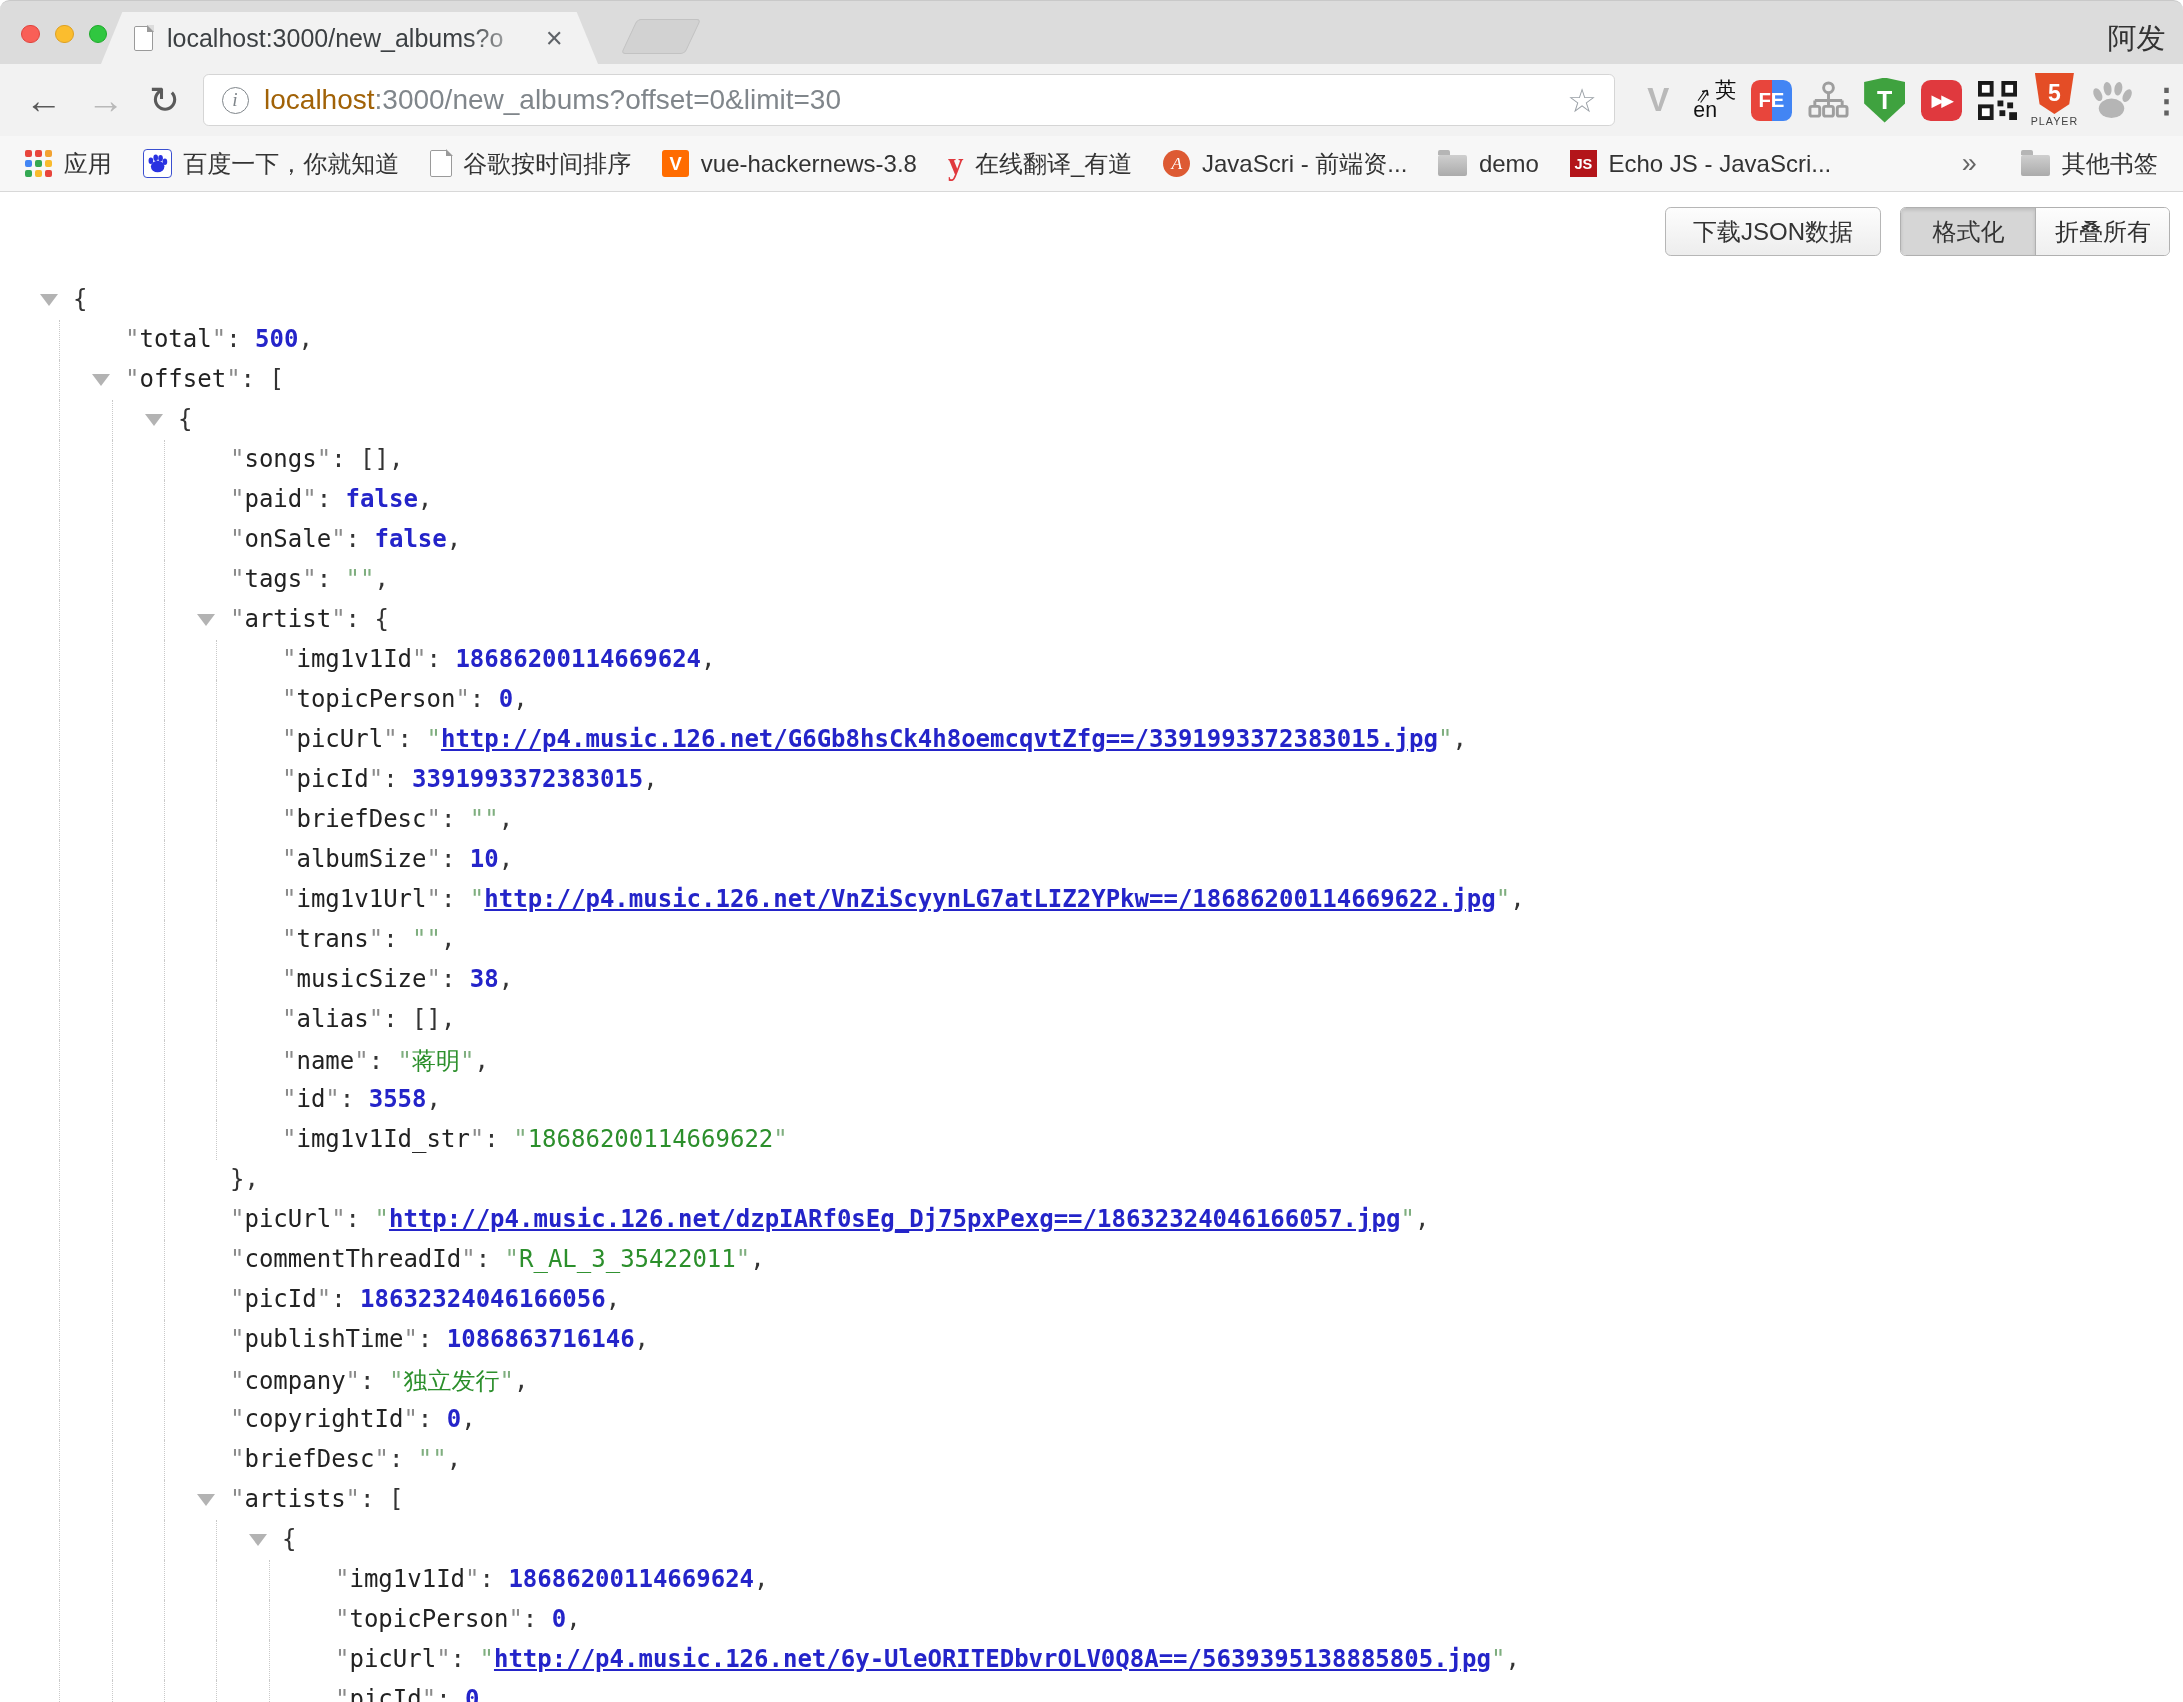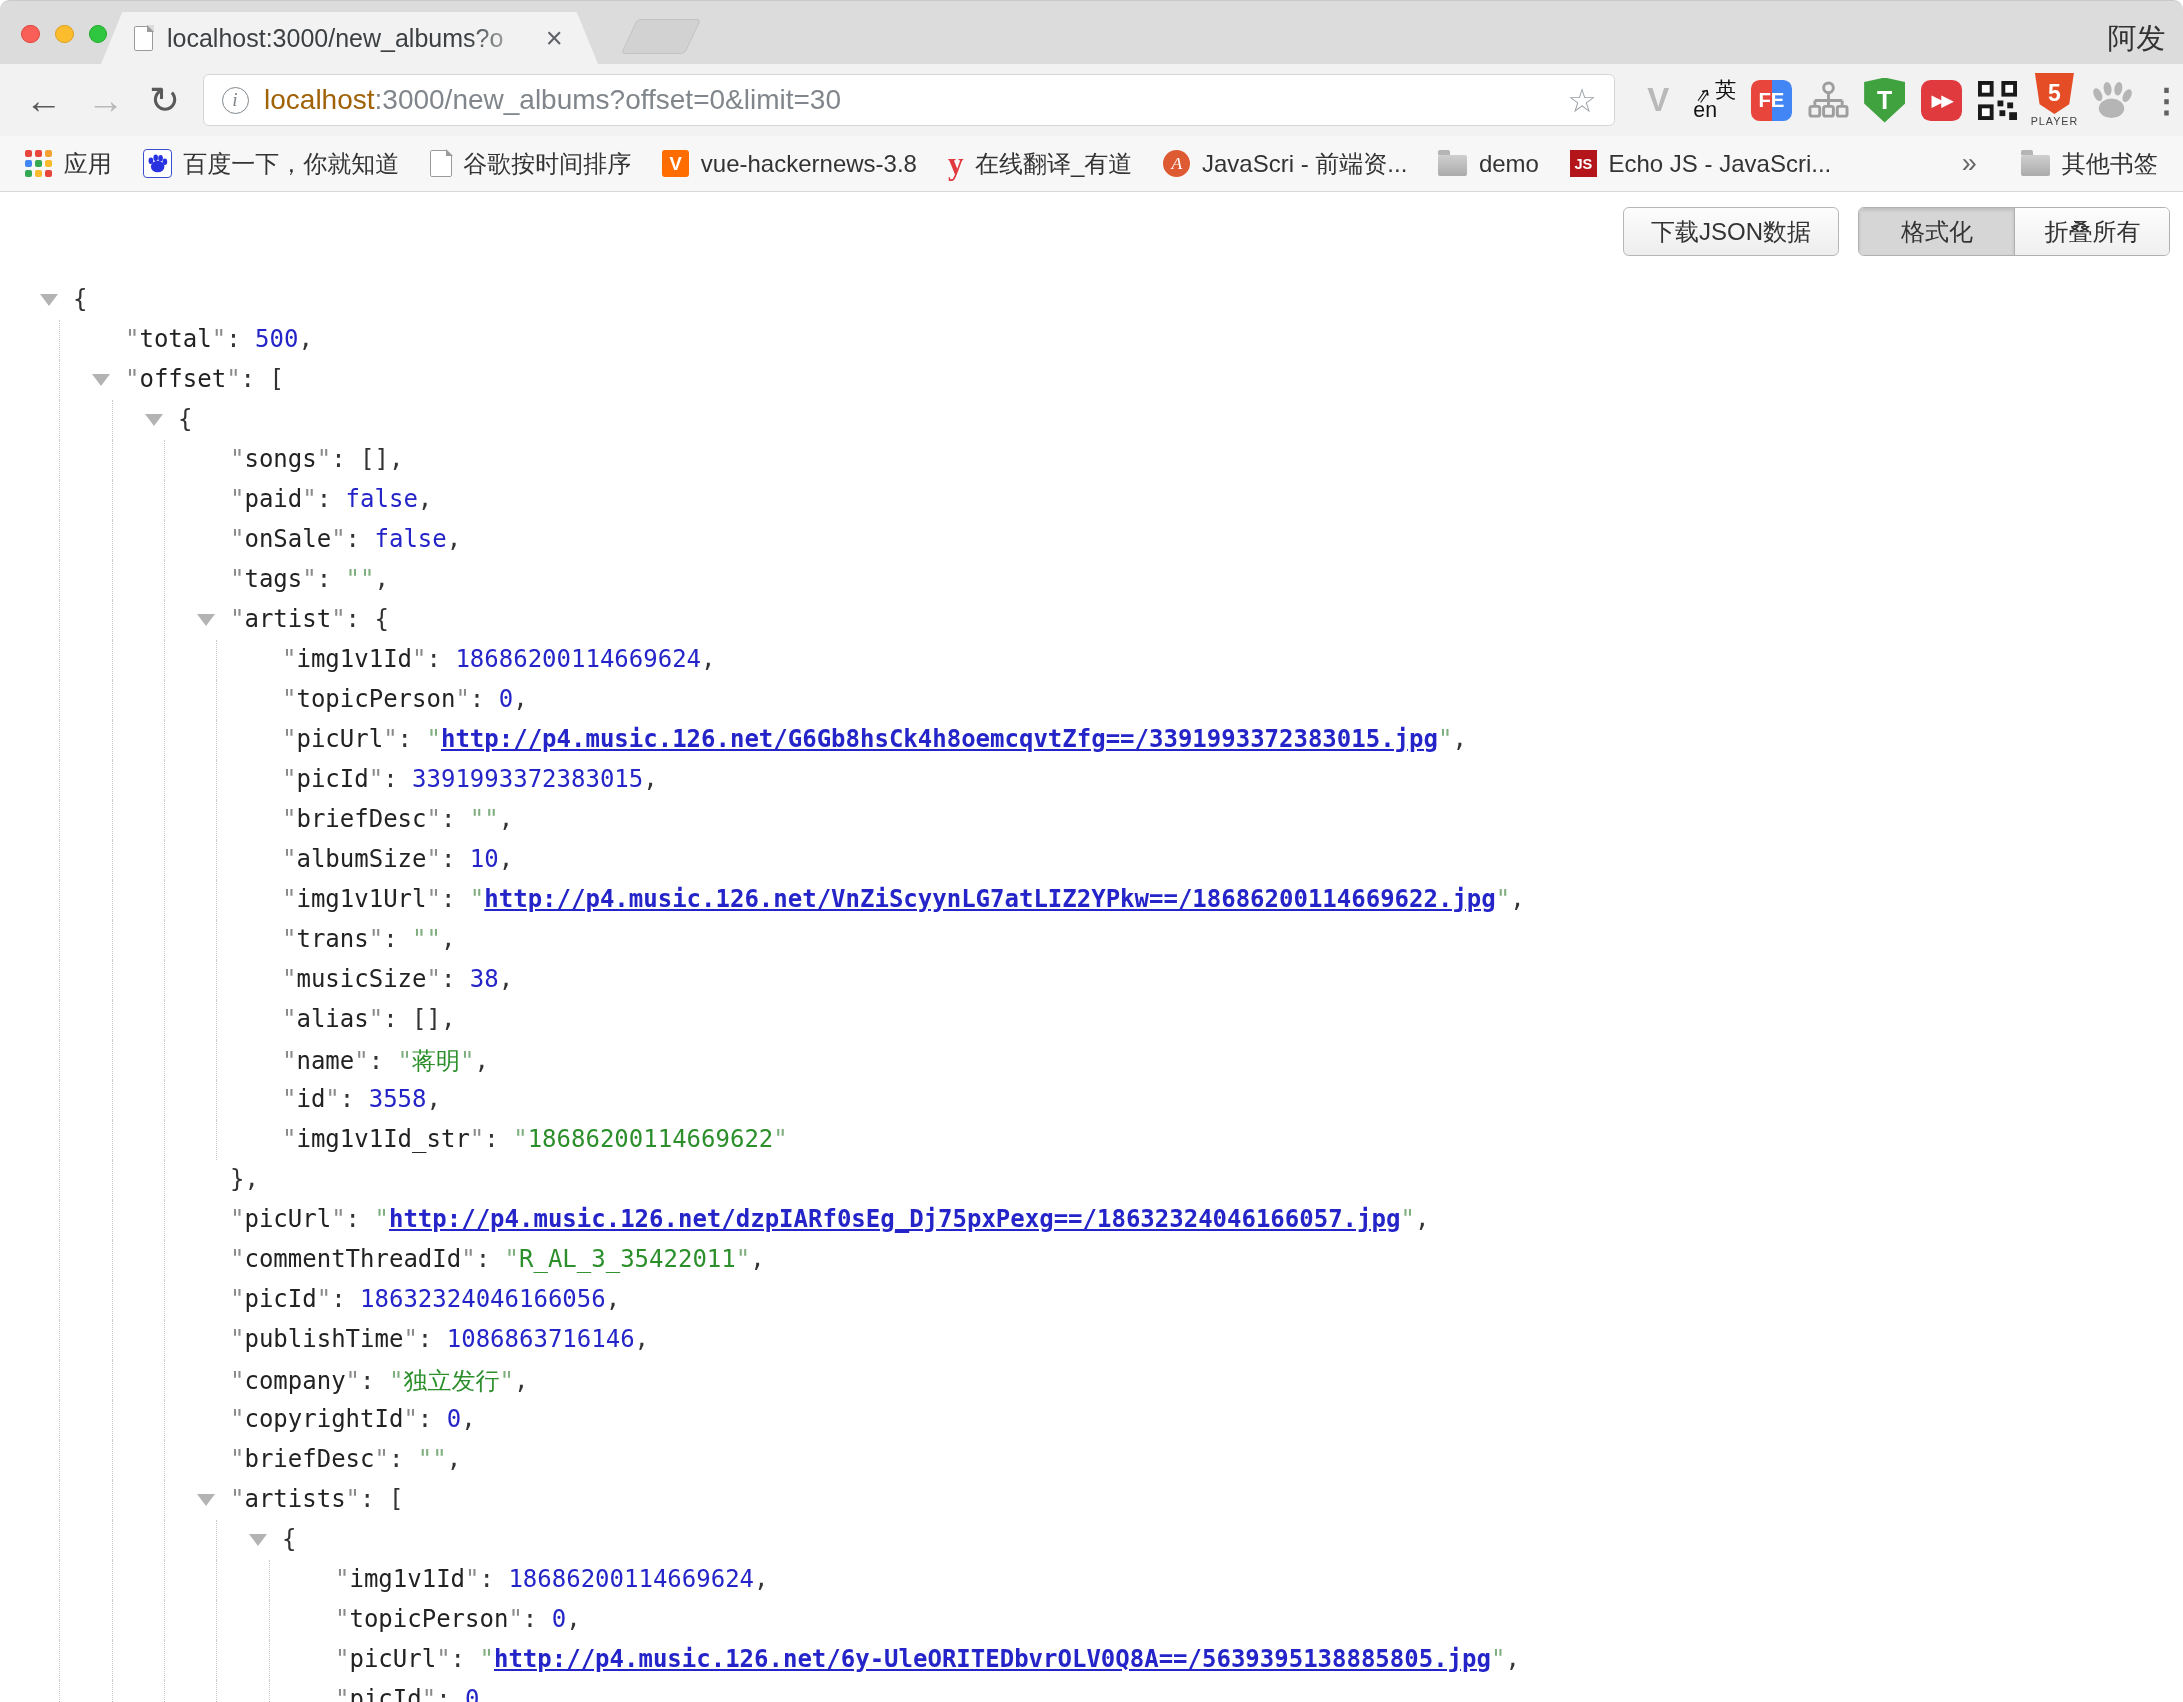--- a/index.html
+++ b/index.html
@@ -98,40 +98,40 @@
     background:#b5b5b5; border-radius:1.9px 1.9px 0 0; }
   .ic-js { width:27px; height:27px; background:#b3151a; color:#fff; font-weight:800; font-size:14.6px;
     display:flex; align-items:center; justify-content:center; }
 
   
   .page-actions { position:absolute; top:207px; right:12.6px; display:flex; gap:19.4px;padding-left:48px; }
   .btn { height:49px; border:1.9px solid #b6b6b6; border-radius:5.8px; font-size:24px; color:#333;
     background:linear-gradient(#fdfdfd,#ededed); display:flex; align-items:center;
     justify-content:center; padding:0 27px; }
   .segmented { display:flex; height:49px; border:1.9px solid #b0b0b0; border-radius:5.8px; overflow:hidden; }
-  .seg { width:155px; display:flex; align-items:center; justify-content:center; font-size:24px; color:#333; }
+  .seg { width:134px; display:flex; align-items:center; justify-content:center; font-size:24px; color:#333; }
   .seg.active { background:#d6d6d6; box-shadow:inset 0 1.9px 3.9px rgba(0,0,0,.12); }
   .seg.normal { background:linear-gradient(#fdfdfd,#efefef); border-left:1.9px solid #b0b0b0; }
 
   
   .json-area { position:absolute; top:280px; left:0; right:0; bottom:0;
     font-family:"DejaVu Sans Mono","Liberation Mono",monospace; font-size:24px; }
   .jrow { position:relative; height:40px; white-space:nowrap; }
   .jrow .content { position:absolute; top:4.9px; }
   .guide { position:absolute; top:0; bottom:0; border-left:1.9px dotted #c9c9c9; }
   .tri { position:absolute; top:13.6px; width:0; height:0;
     border-left:9.7px solid transparent; border-right:9.7px solid transparent;
     border-top:12.6px solid #b3b3b3; }
   .hl-box { position:absolute; left:85px; right:17.5px; top:-2.9px; bottom:-1.9px;
     border:1.9px solid #dbe6db; border-radius:4.9px; background:#fdfefd; z-index:-1; }
   .jk { color:#222; }
   .q  { color:#8a8a8a; }
   .qs { color:#7fae7f; }
   .jp { color:#333; }
-  .jn { color:#2424c9; font-weight:normal;margin-top:12px; }
+  .jn { color:#2424c9; font-weight:bold;margin-top:12px; }
   .js { color:#2c8f2c; }
   .jl { color:#2424c9; font-weight:bold; text-decoration:underline; cursor:pointer; }
 </style>
 </head>
 <body>
 
 <div class="titlebar">
   <div class="traffic">
     <div class="light red"></div>
     <div class="light yellow"></div>

